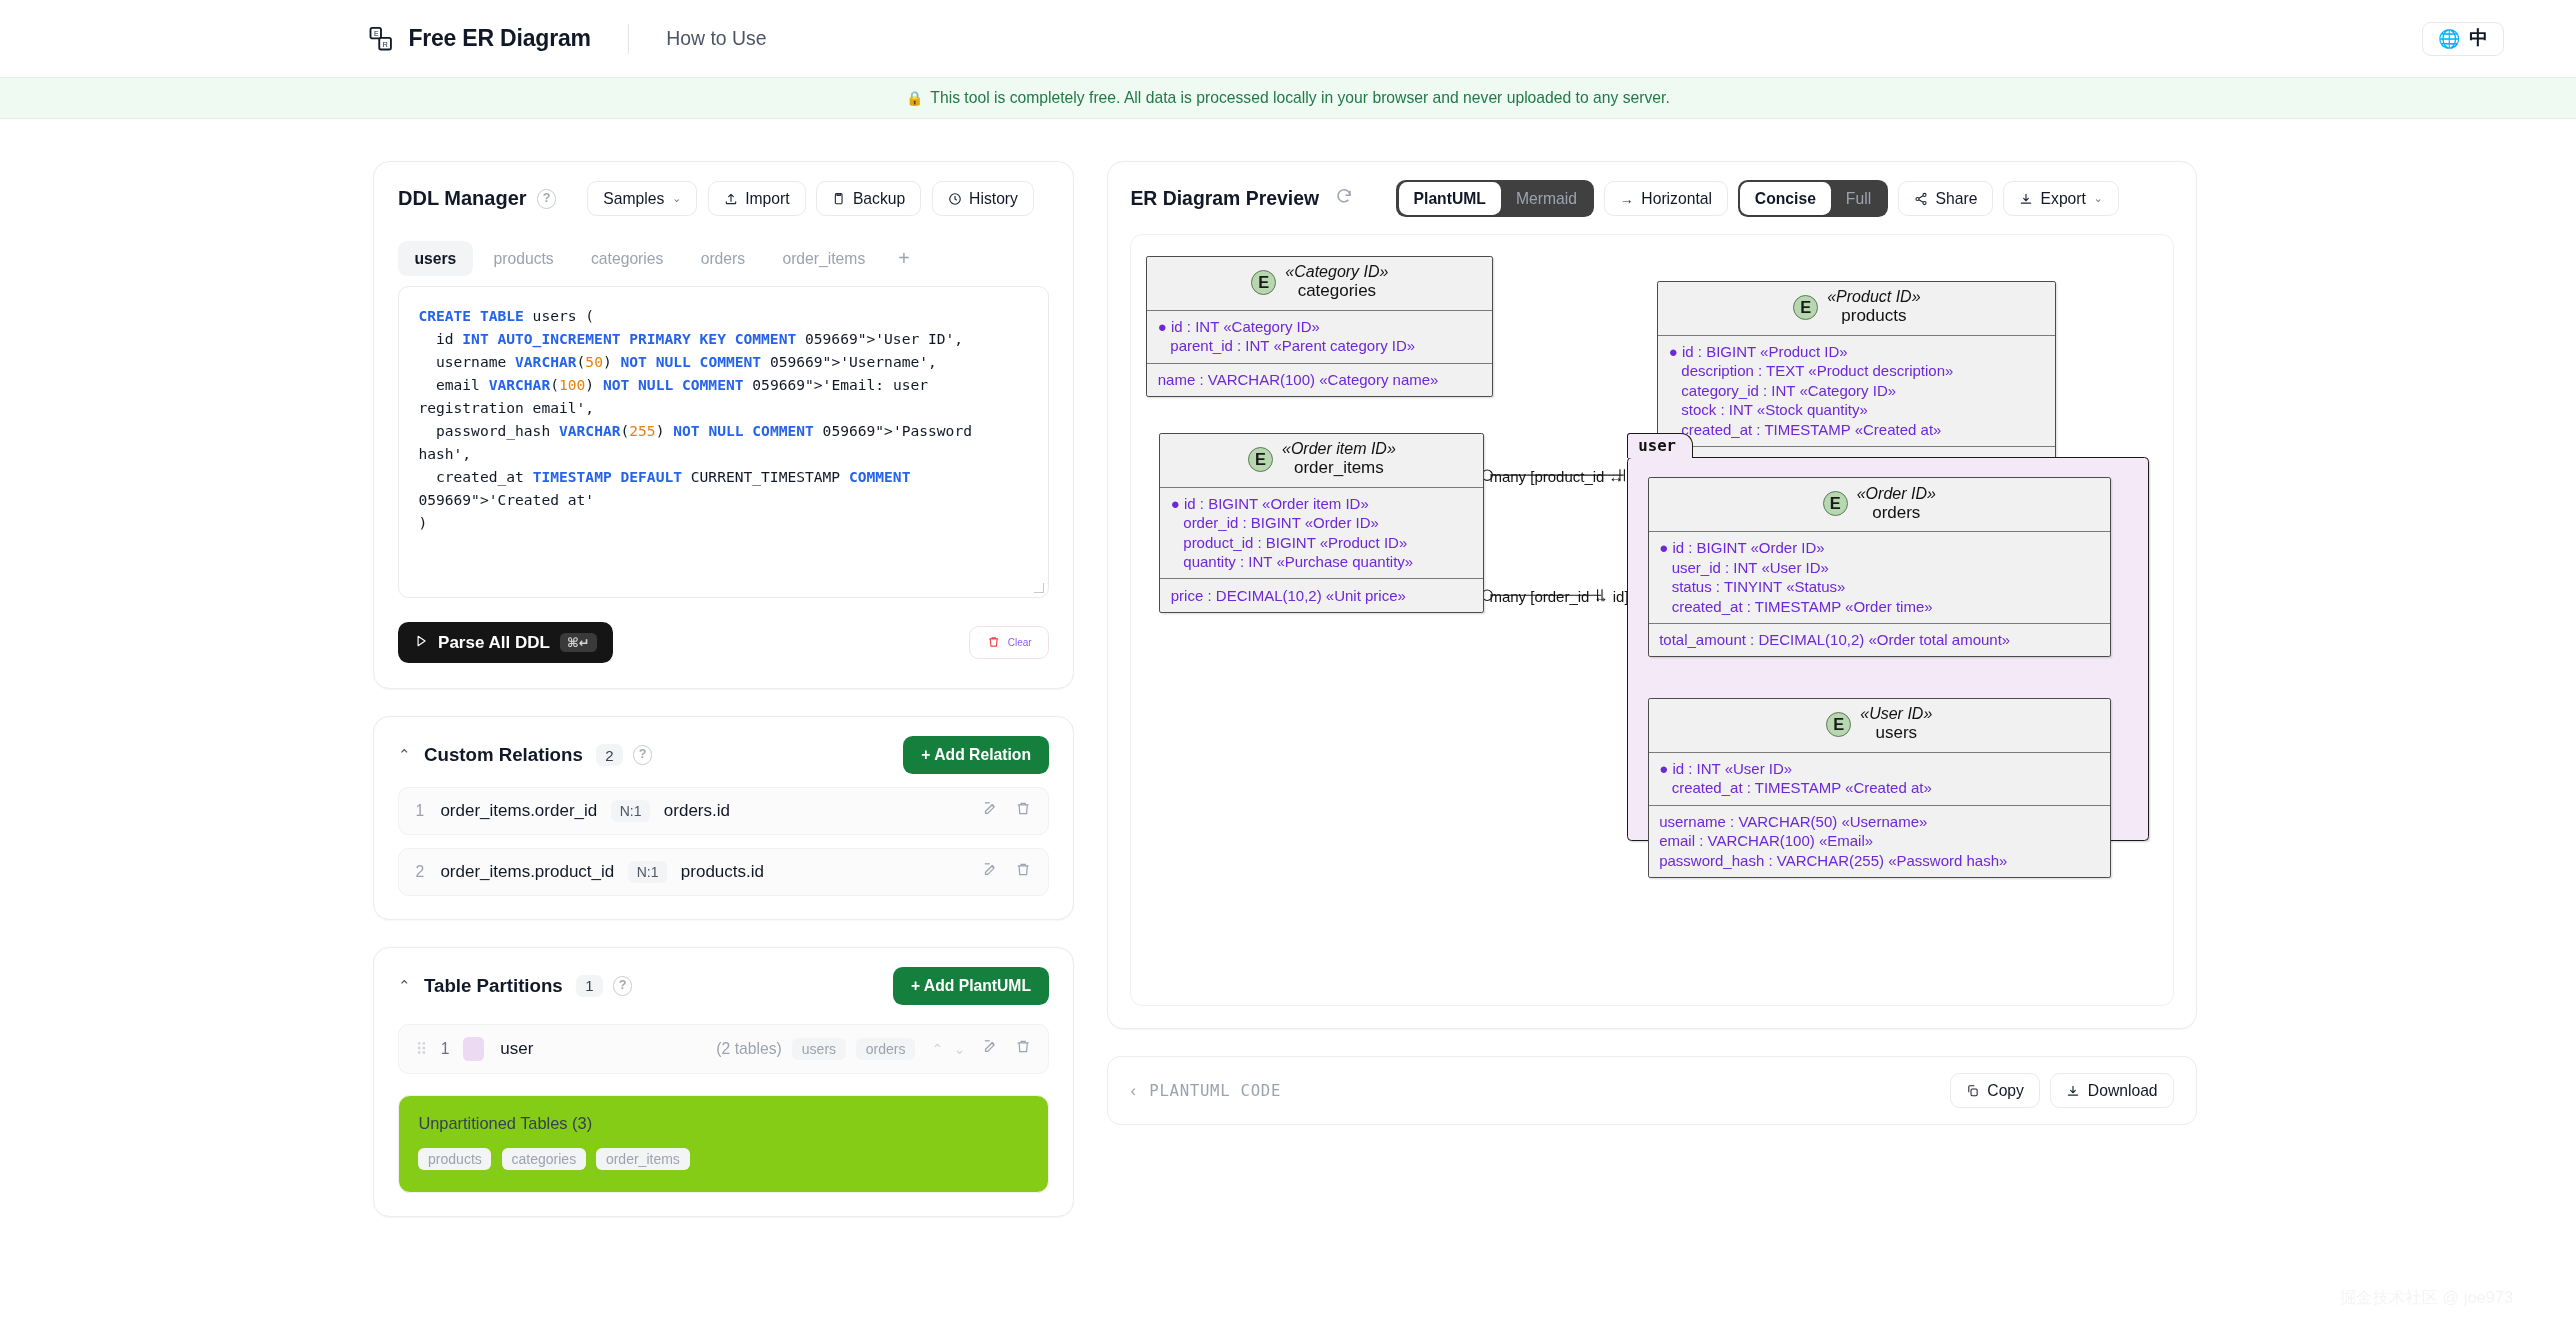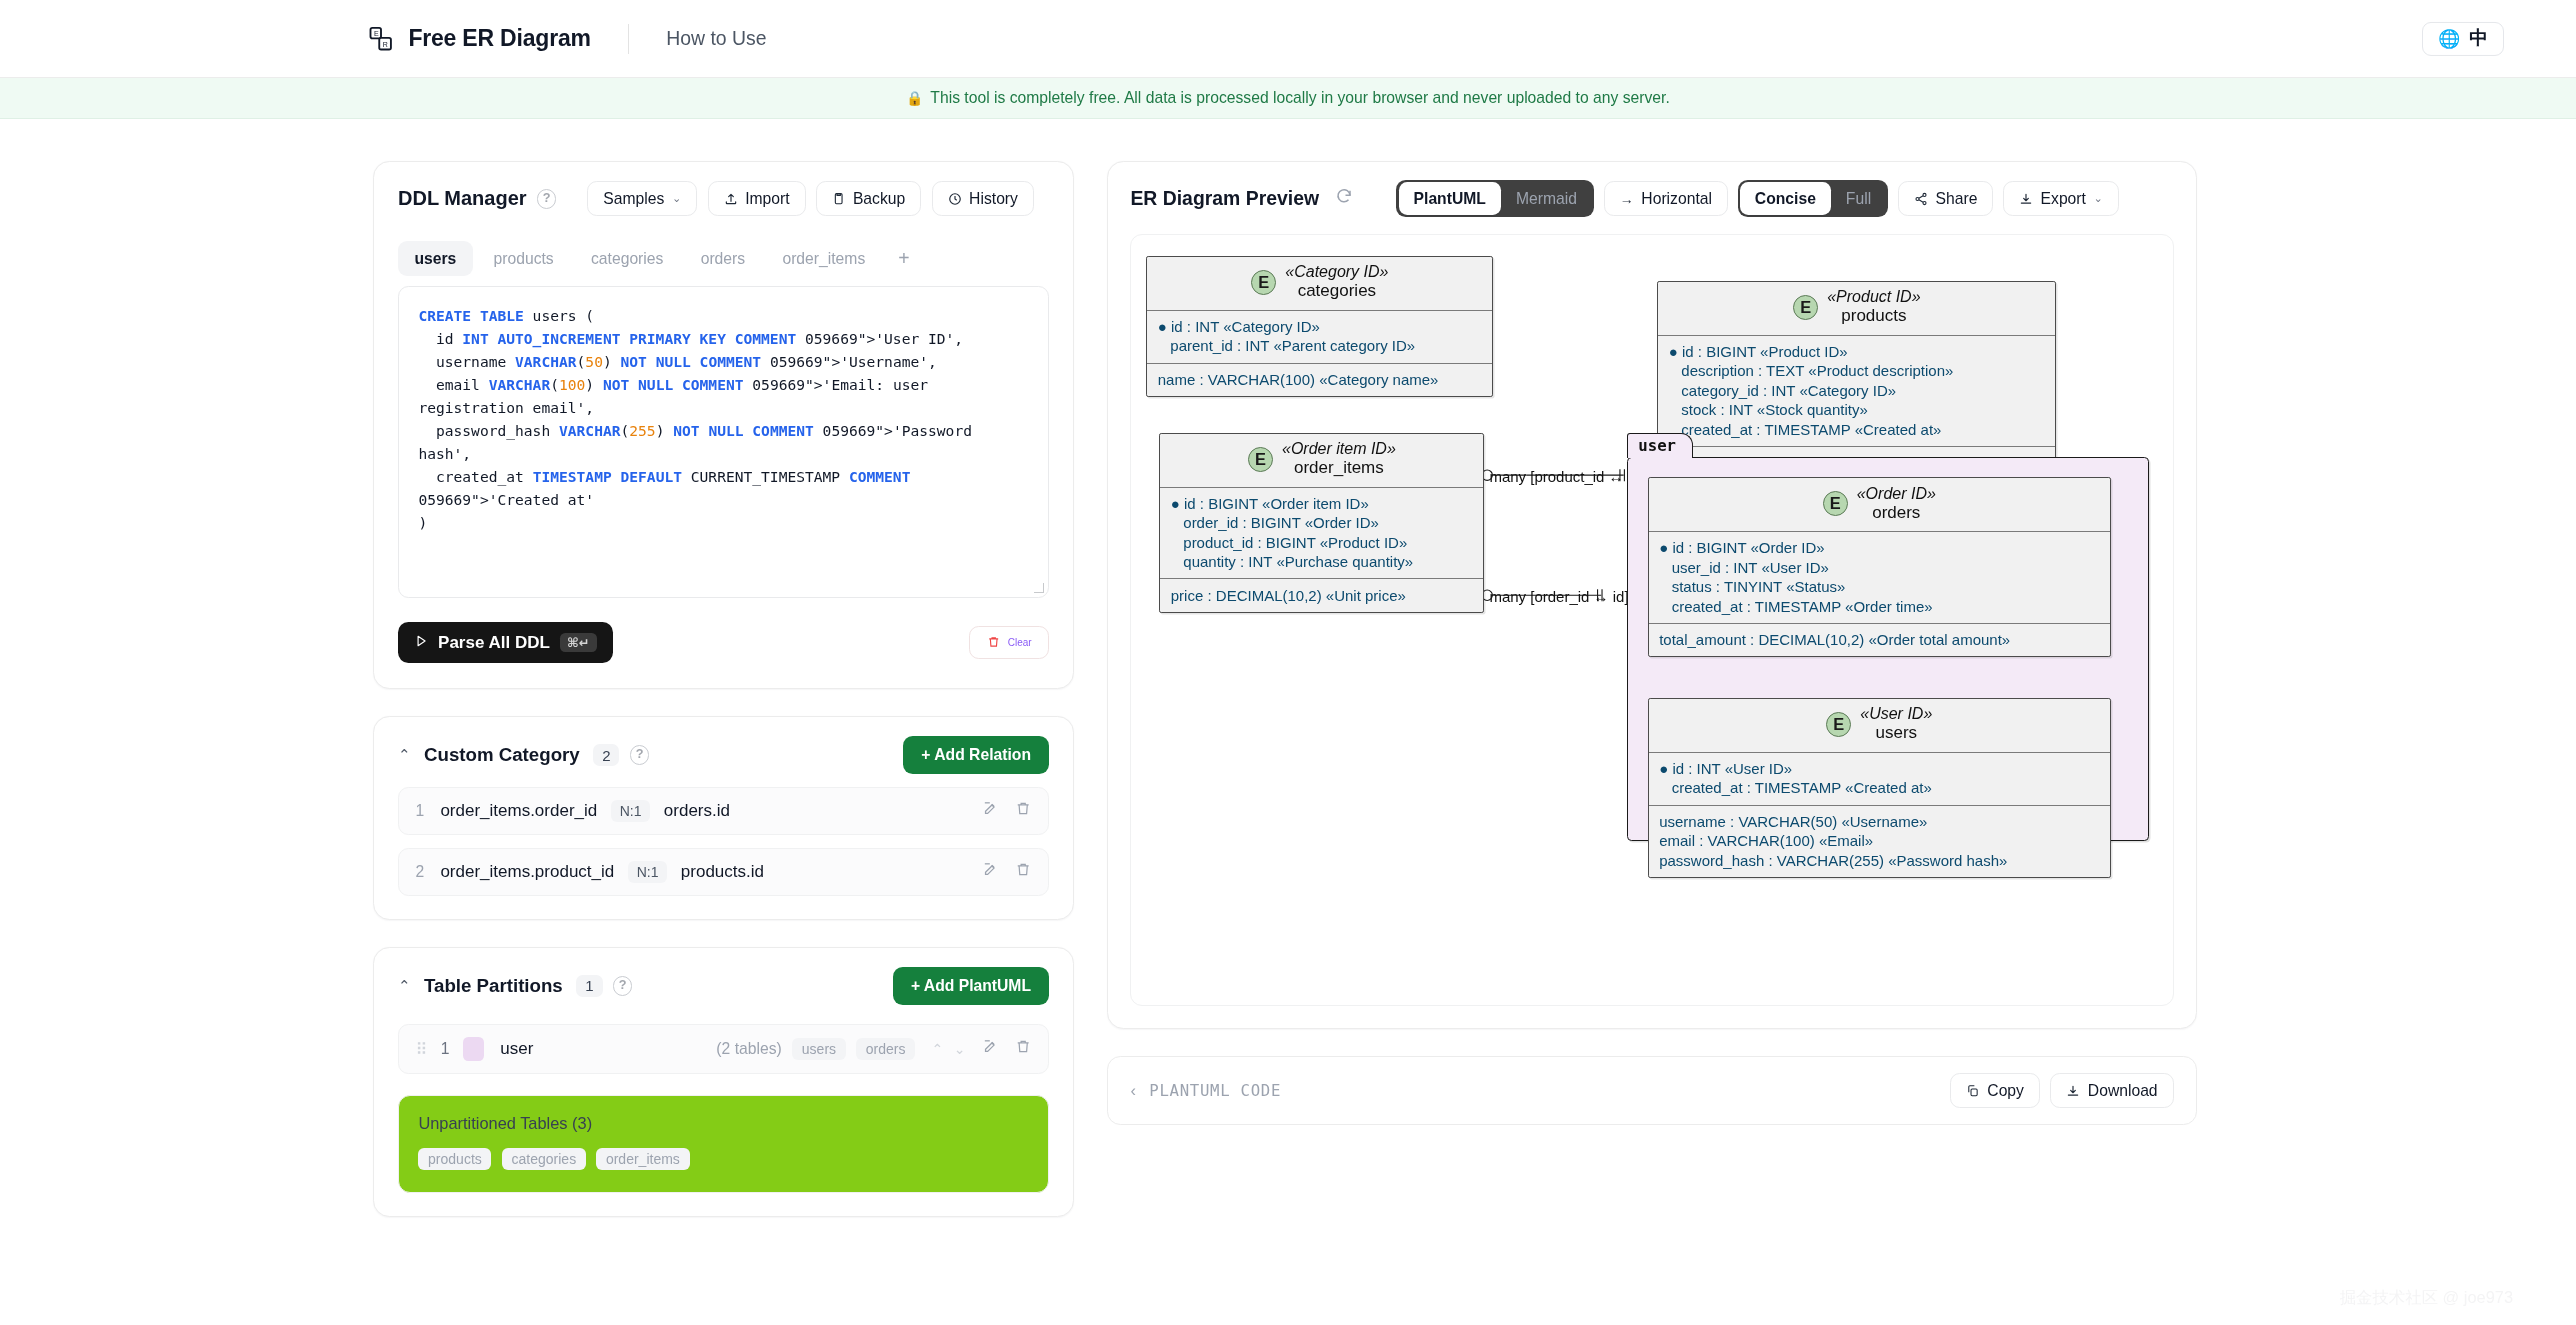--- a/index.html
+++ b/index.html
@@ -204,21 +204,21 @@
   .uml .hdr { padding: 6.7px 10.4px 8.2px 10.4px; text-align: center; }
   .uml .hdr-inner { display: inline-flex; align-items: center; gap: 9px; }
   .e-badge {
     width: 25px; height: 25px; border-radius: 50%; background: #b7d7b0;
     border: 0.7px solid #5b7a56; color: #1a1a1a; font-size: 16.4px; font-weight: 700;
     display: flex; align-items: center; justify-content: center;
   }
   .ent-stereo { font-style: italic; font-size: 16px; color: #111; display:block; }
   .ent-name { font-size: 17px; color: #111; display:block; }
   .uml .sep { height: 0.7px; background: #7a7a7a; }
-  .uml .body { padding: 6.7px 10.4px; font-size: 15px; line-height: 19.4px; color: #0c4a6e; white-space: pre; }
+  .uml .body { padding: 6.7px 10.4px; font-size: 15px; line-height: 19.4px; color: #6d28d9; white-space: pre; }
 
   .pkg {
     position: absolute; background: #f4eaf7; border: 1.5px solid #1a1a1a;
     border-radius: 4.5px; box-shadow: 1.5px 1.5px 0 rgba(0,0,0,0.12);
   }
   .pkg-tab {
     position: absolute; top: -25px; left: -1.5px; height: 25px;
     background: #f4eaf7; border: 1.5px solid #1a1a1a; border-bottom: none;
     border-radius: 3px 12px 0 0; padding: 0 16.4px 0 10.4px;
     display: flex; align-items: center;
@@ -352,21 +352,21 @@
               </svg>
           </span>
           <span>Clear</span>
         </div>
       </div>
     </div>
 
     <div class="card sec-card">
       <div class="sec-head">
         <span class="caret">⌃</span>
-        <span class="sec-title">Custom Category</span>
+        <span class="sec-title">Custom Relations</span>
         <span class="count-pill">2</span>
         <span class="help-circle">?</span>
         <div class="sec-btn">+ Add Relation</div>
       </div>
 
       <div class="rel-row">
         <span class="rel-idx">1</span>
         <span class="rel-left">order_items.order_id</span>
         <span class="rel-card-badge">N:1</span>
         <span class="rel-right">orders.id</span>

